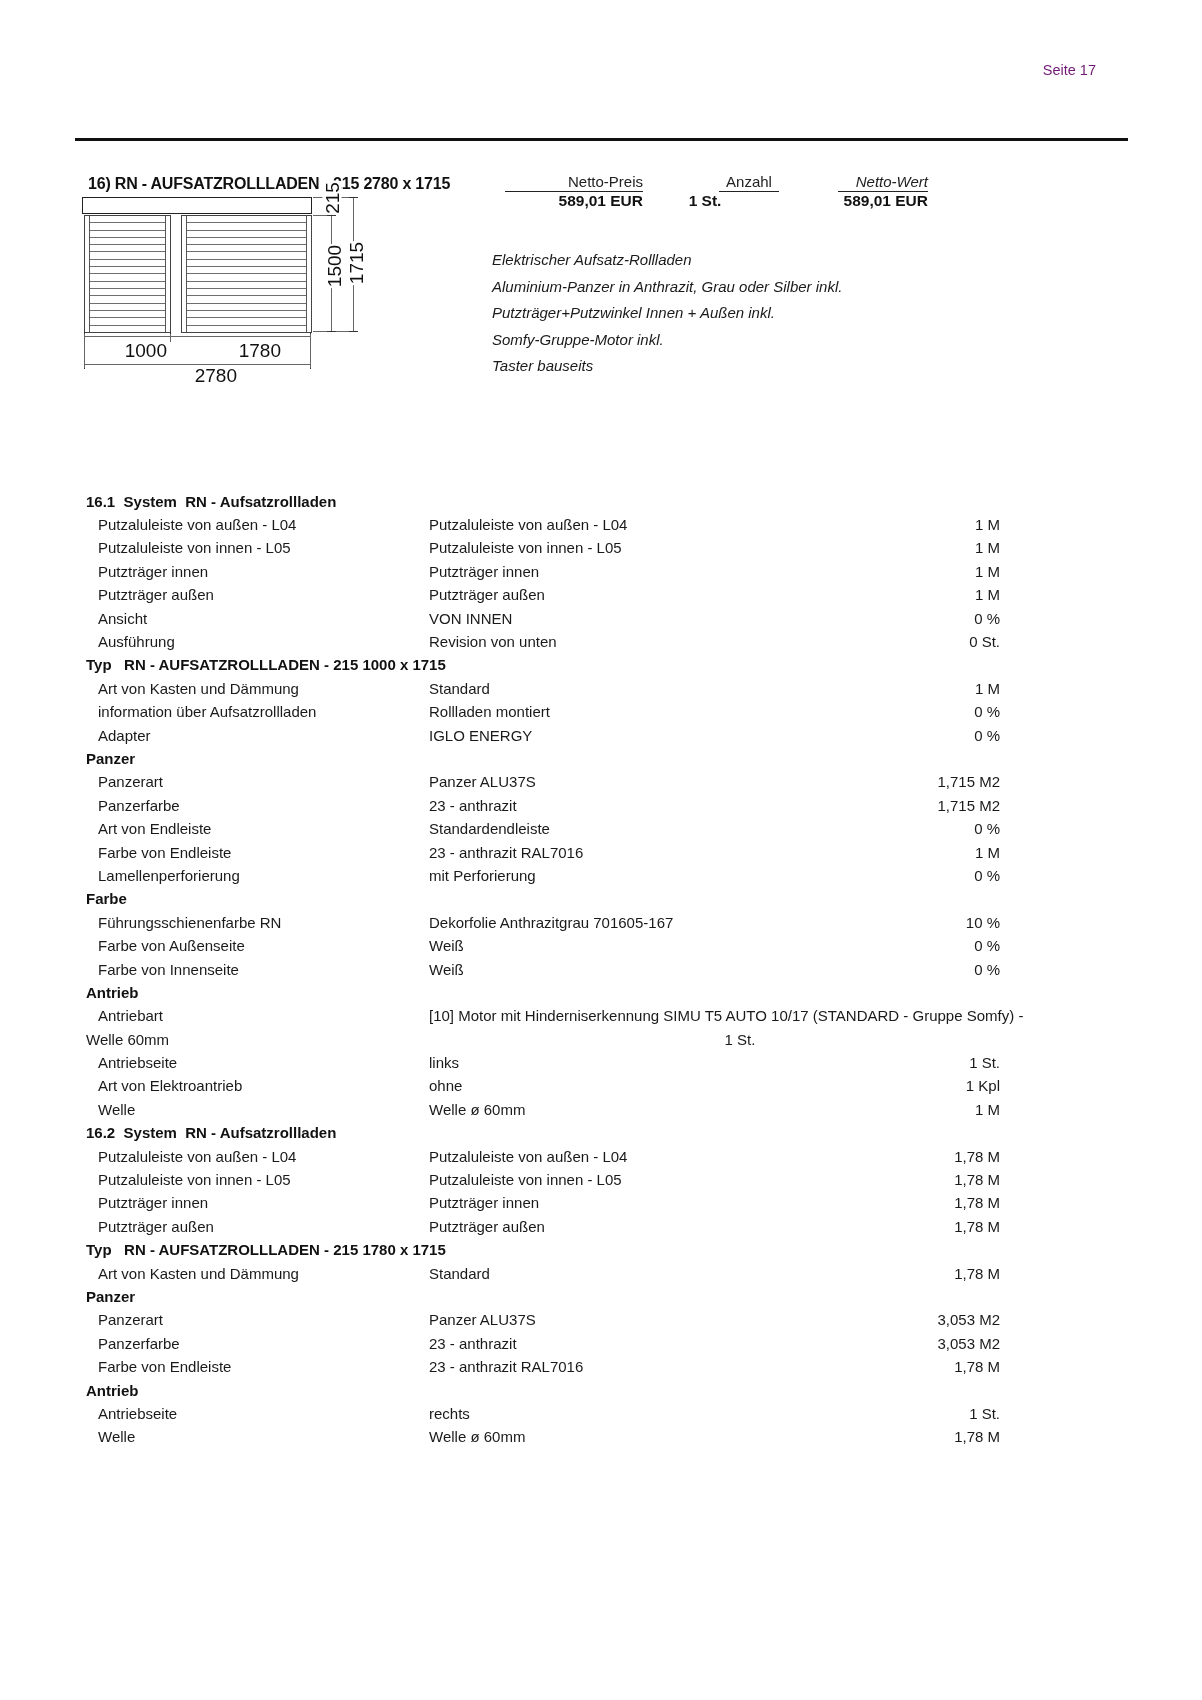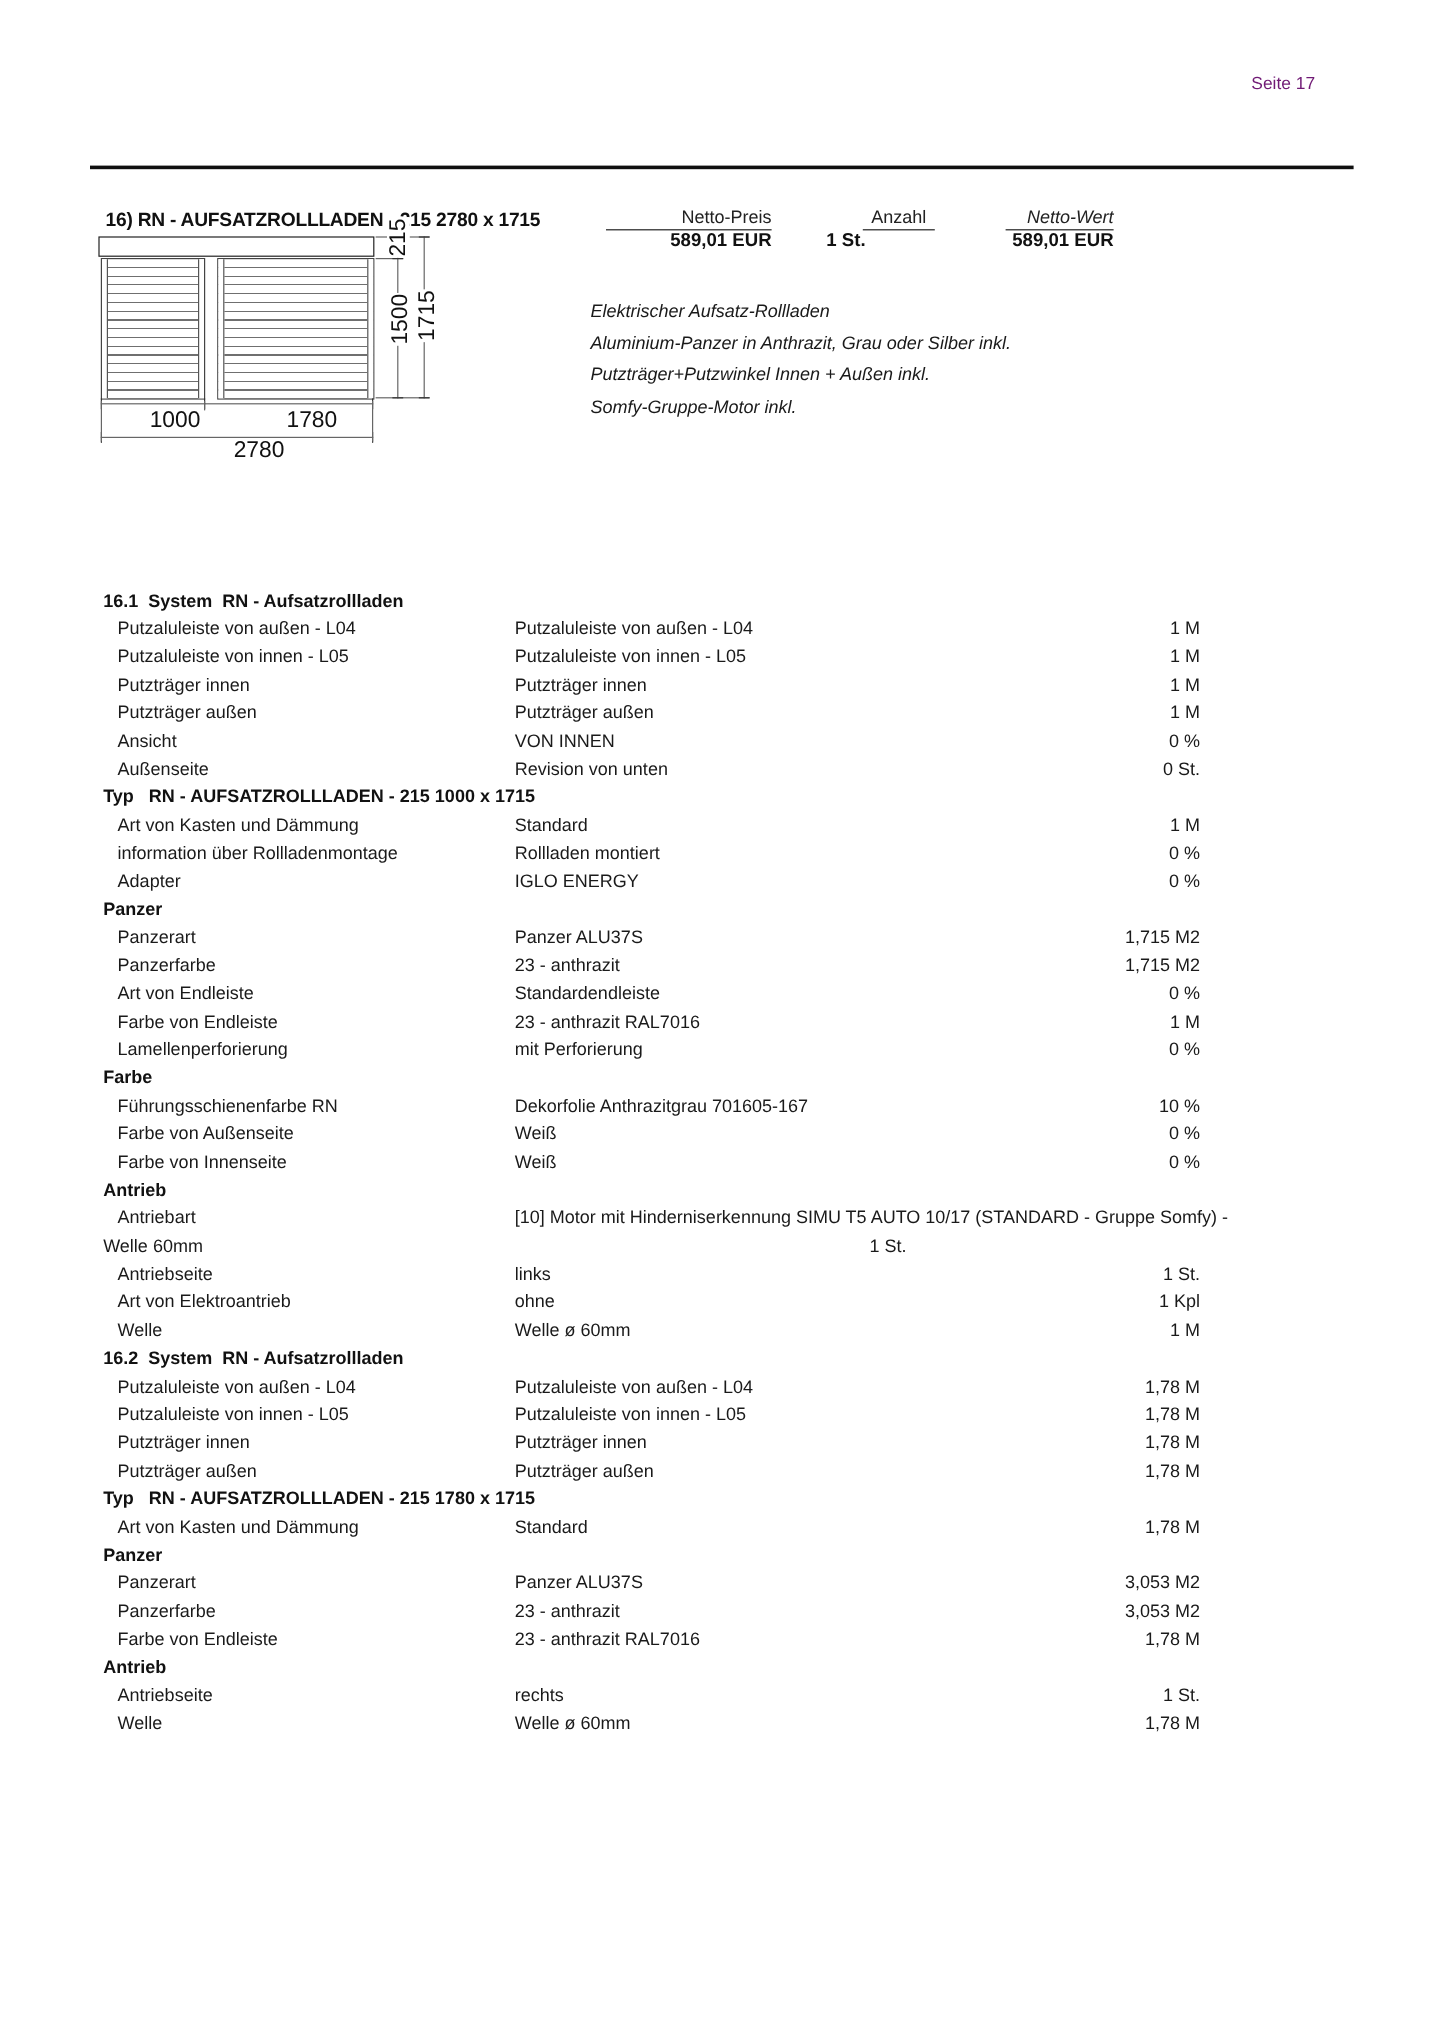--- a/index.html
+++ b/index.html
@@ -70,20 +70,21 @@
 <div class="abs colhead" id="ch3">Netto-Wert</div>
 <div class="abs priceval" id="pv1">589,01 EUR</div>
 <div class="abs priceval" id="pv2">1 St.</div>
 <div class="abs priceval" id="pv3">589,01 EUR</div>
 
 <div class="abs" id="item-description">
     <div>Elektrischer Aufsatz-Rollladen</div>
     <div>Aluminium-Panzer in Anthrazit, Grau oder Silber inkl.</div>
     <div>Putzträger+Putzwinkel Innen + Außen inkl.</div>
     <div>Somfy-Gruppe-Motor inkl.</div>
+    <div>Taster bauseits</div>
   </div>
 
 <div>
   <div class="abs" id="kasten"></div>
   <div class="panel" id="panel-left">
     <div class="rail l"></div>
     <div class="rail r"></div>
   </div>
   <div class="panel" id="panel-right">
     <div class="rail l"></div>
@@ -146,34 +147,34 @@
       <span class="lab">Putzträger außen</span>
       <span class="val">Putzträger außen</span>
       <span class="qty">1 M</span>
     </div>
     <div class="row">
       <span class="lab">Ansicht</span>
       <span class="val">VON INNEN</span>
       <span class="qty">0 %</span>
     </div>
     <div class="row">
-      <span class="lab">Außenseite</span>
+      <span class="lab">Ausführung</span>
       <span class="val">Revision von unten</span>
       <span class="qty">0 St.</span>
     </div>
     <div class="row">
       <span class="hlab">Typ   RN - AUFSATZROLLLADEN - 215 1000 x 1715</span>
     </div>
     <div class="row">
       <span class="lab">Art von Kasten und Dämmung</span>
       <span class="val">Standard</span>
       <span class="qty">1 M</span>
     </div>
     <div class="row">
-      <span class="lab">information über Rollladenmontage</span>
+      <span class="lab">information über Aufsatzrollladen</span>
       <span class="val">Rollladen montiert</span>
       <span class="qty">0 %</span>
     </div>
     <div class="row">
       <span class="lab">Adapter</span>
       <span class="val">IGLO ENERGY</span>
       <span class="qty">0 %</span>
     </div>
     <div class="row">
       <span class="hlab">Panzer</span>

